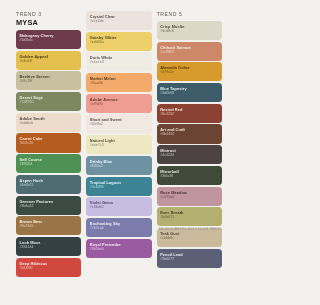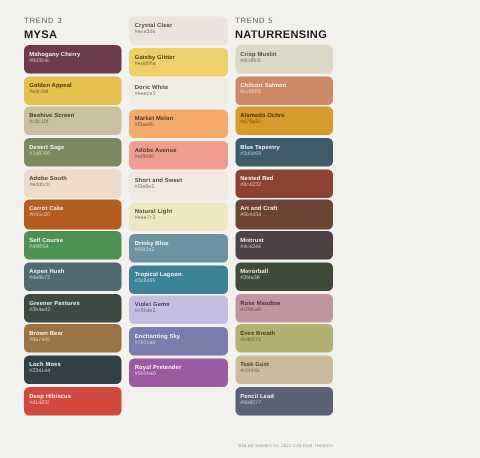--- a/index.html
+++ b/index.html
@@ -9,21 +9,21 @@
   body {
     width: 236px;
     height: 305px;
     background: #f2f1ed;
     font-family: "Liberation Sans", sans-serif;
     overflow: hidden;
   }
   .page {
     position: relative;
     width: 236px;
-    height: 305px;
+    height: 237px;
     box-sizing: border-box;
     padding: 11px 14px 0 16px;
     background: #f2f1ed;
   }
   .columns {
     display: flex;
     gap: 5px;
     align-items: flex-start;
   }
   .column {
@@ -205,21 +205,20 @@
         <div class="swatch" style="background: rgb(155, 91, 160); color: rgb(248, 235, 248);">
           <span class="sw-name">Royal Pretender</span>
           <span class="sw-hex">#9b5ba0</span>
         </div>
       </div>
     </div>
 
     <div class="column">
       <div class="col-head">
         <div class="trend-kicker">TREND 5</div>
-        <div class="trend-name">NATURRENSING</div>
       </div>
       <div class="swatches">
         <div class="swatch" style="background: rgb(220, 216, 200); color: rgb(79, 76, 61);">
           <span class="sw-name">Crisp Muslin</span>
           <span class="sw-hex">#dcd8c8</span>
         </div>
         <div class="swatch" style="background: rgb(204, 136, 105); color: rgb(251, 238, 230);">
           <span class="sw-name">Chilcott Salmon</span>
           <span class="sw-hex">#cc8869</span>
         </div>

